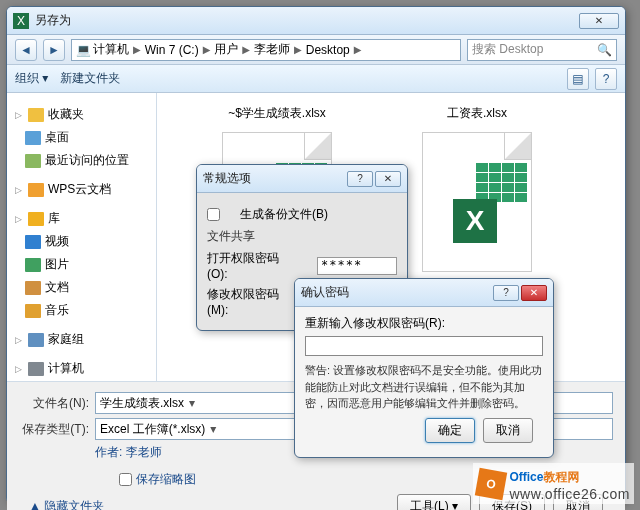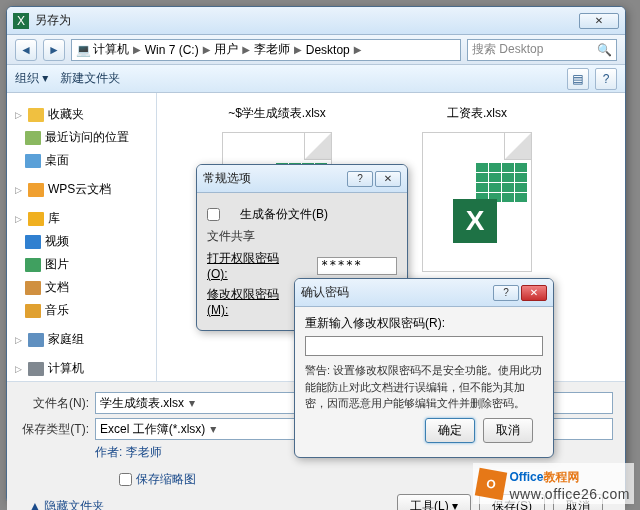--- a/index.html
+++ b/index.html
@@ -67,21 +67,21 @@
 
 .dlg-actions { display:flex; justify-content:flex-end; gap:8px; padding:6px 10px; align-items:center;}
 .btn { padding: 3px 12px; border:1px solid #8a8a8a; background:linear-gradient(#fdfdfd,#e4e4e4); border-radius:3px; cursor:pointer;}
 .btn.primary { border-color:#3c7fb1; box-shadow:0 0 3px #6eb0e0;margin-left:29px;}
 .link { color:#1a4a8a; cursor:pointer;}
 
 
 .opt-window { left:196px; top:164px; width:212px; background:#e5e5e5;}
 .opt-body { padding:8px 10px;}
 .opt-body .row { display:flex; align-items:center; margin:5px 0; gap:20px;}
-.opt-body .row label { width:90px;text-decoration:underline;}
+.opt-body .row label { width:90px;}
 .pwfield { flex:1; height:18px; border:1px solid #999; background:#fff; padding:0 3px; font-family:monospace; letter-spacing:1px;}
 .section-label { margin:4px 0 2px; color:#333;}
 
 
 .confirm-window { left:294px; top:278px; width:260px; background:#f4f4f4;}
 .confirm-body { padding:8px 10px;}
 .confirm-body .bigfield { width:100%; height:20px; border:1px solid #888; background:#fff; margin:4px 0 6px;}
 .warn { font-size:11px; color:#333; line-height:1.5; }
 
 .watermark { position:absolute; right:6px; bottom:6px; display:flex; align-items:center; gap:4px; background:rgba(255,255,255,.7); padding:2px 4px;}
@@ -145,26 +145,26 @@
   </div>
 
   <div class="body-area">
     <div class="sidebar">
       <div class="tree-item group">
           <span class="tw">▷</span>
           <span class="tree-icon ico-star"></span>
           <span>收藏夹</span>
         </div>
       <div class="tree-item">
+          <span class="tree-icon ico-desktop"></span>
+          <span>桌面</span>
+        </div>
+      <div class="tree-item">
           <span class="tree-icon ico-recent"></span>
           <span>最近访问的位置</span>
-        </div>
-      <div class="tree-item">
-          <span class="tree-icon ico-desktop"></span>
-          <span>桌面</span>
         </div>
 
       <div class="tree-item group">
           <span class="tw">▷</span>
           <span class="tree-icon ico-wps"></span>
           <span>WPS云文档</span>
         </div>
 
       <div class="tree-item group">
           <span class="tw">▷</span>

